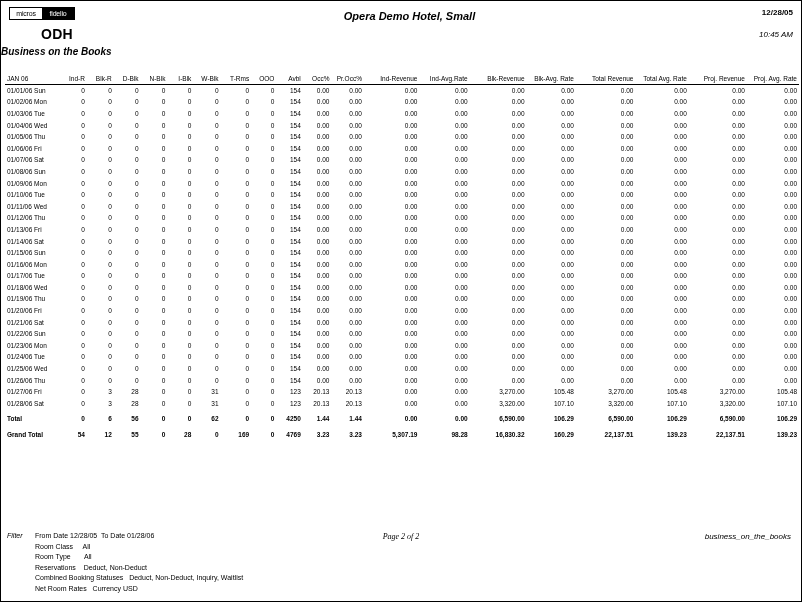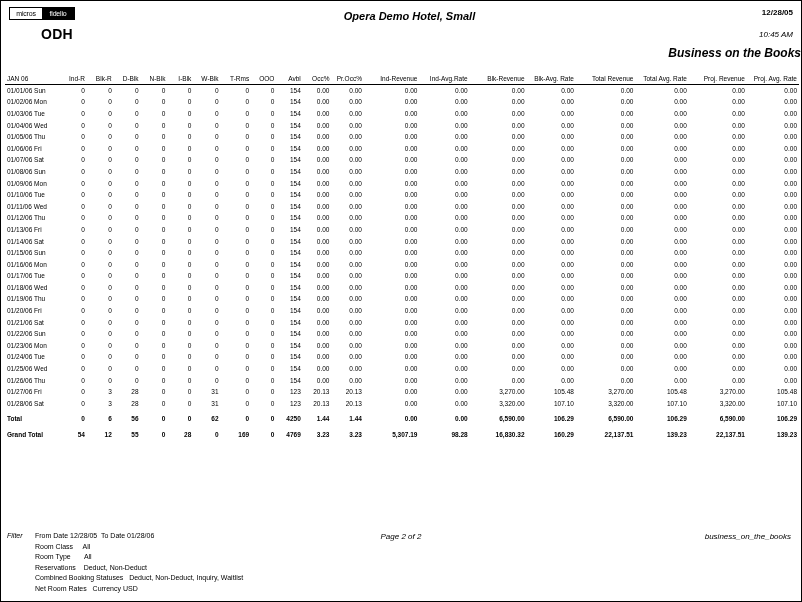--- a/index.html
+++ b/index.html
@@ -66,22 +66,22 @@
     text-align: center;
     font-size: 11px;
     font-style: italic;
     font-weight: bold;
   }
   .report-title {
     position: absolute;
     left: 0;
     right: 0;
     top: 45px;
-    text-align: right;
-    font-size: 12px;
+    text-align: left;
+    font-size: 10px;
     font-style: italic;
     font-weight: bold;
   }
   .hdr-date {
     position: absolute;
     right: 8px;
     top: 7px;
     font-size: 8px;
     font-weight: bold;
   }
@@ -175,20 +175,21 @@
     white-space: pre;
   }
   .page-num {
     position: absolute;
     left: 0;
     right: 0;
     top: 6px;
     text-align: center;
     font-size: 8px;
     font-style: italic;
+    font-family: Liberation Serif, serif;
   }
   .report-id {
     position: absolute;
     right: 10px;
     top: 6px;
     font-size: 8px;
     font-style: italic;
   }
 </style>
 </head>

